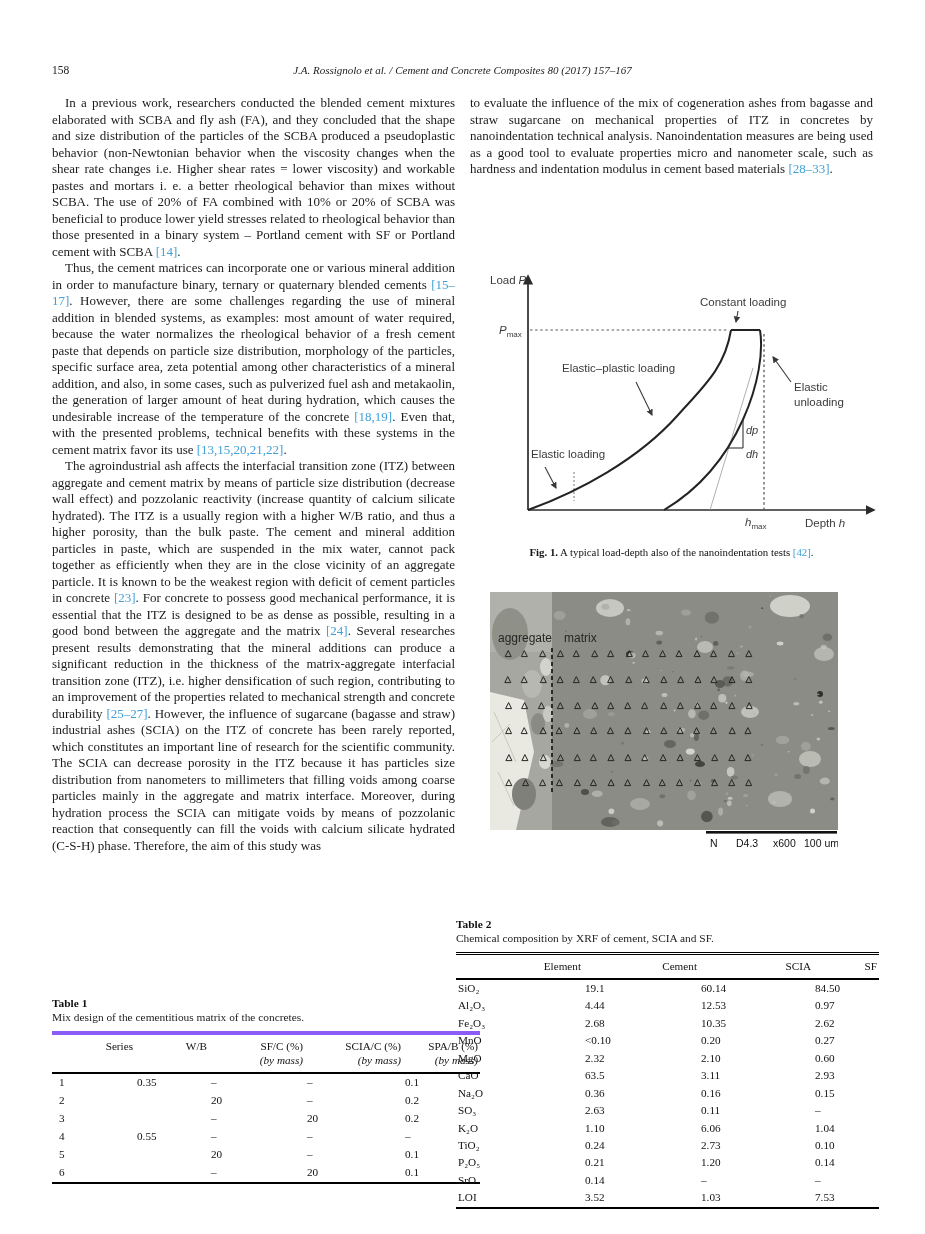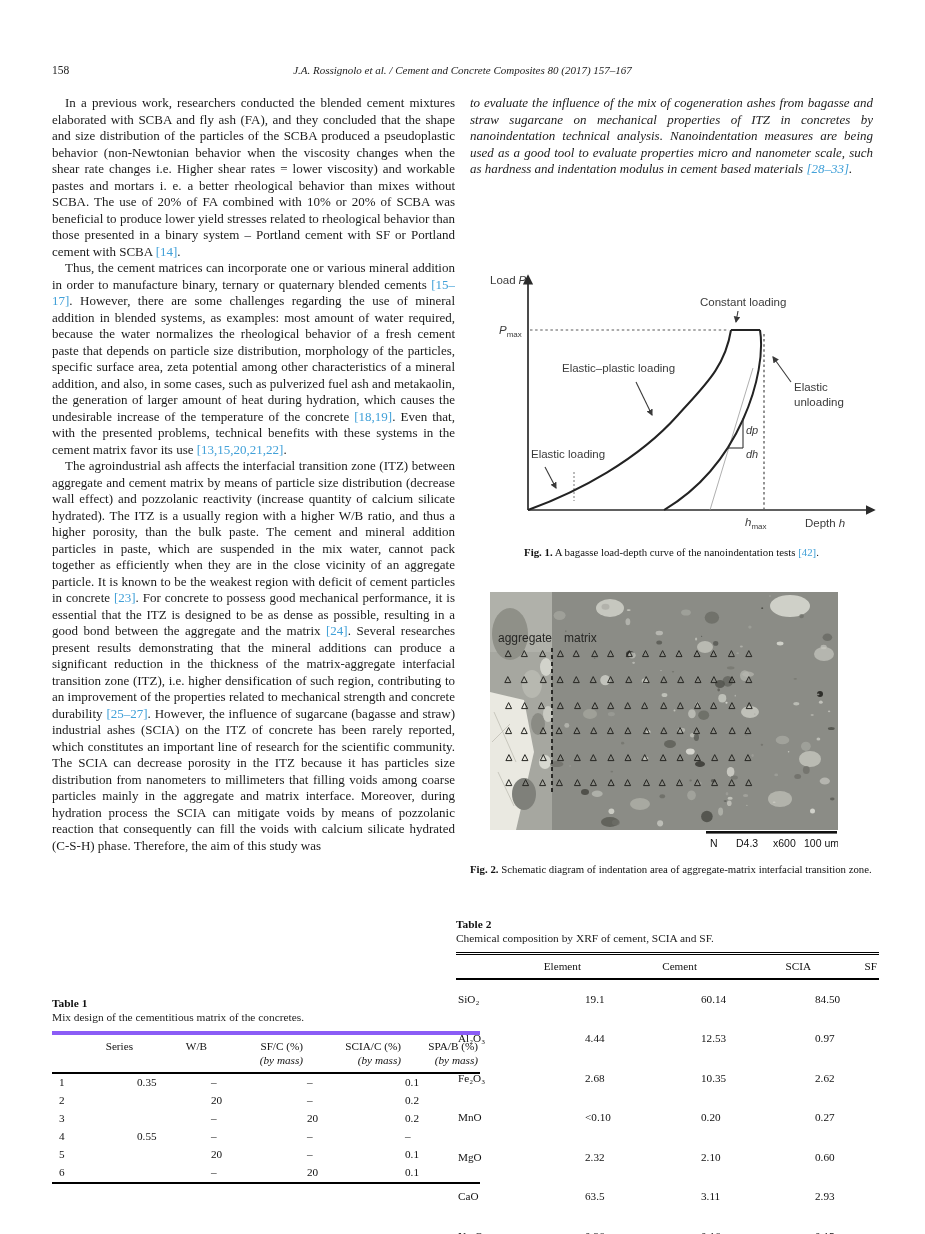--- a/index.html
+++ b/index.html
@@ -4,21 +4,21 @@
 <style>
   html,body{margin:0;padding:0;background:#fff;}
   body{width:925px;height:1234px;position:relative;font-family:"Liberation Serif",serif;color:#1b1b1b;}
   .page{position:absolute;left:0;top:0;width:925px;height:1234px;background:#fff;overflow:hidden;}
 
   .pageno{position:absolute;left:52px;top:64px;font-size:11.5px;color:#222;}
   .running{position:absolute;left:0;top:64px;width:925px;text-align:center;font-style:italic;font-size:11px;color:#222;}
 
   .col{position:absolute;width:403px;text-align:justify;font-size:13px;line-height:16.5px;color:#1b1b1b;}
   .col p{margin:0;text-indent:13px;}
-  .col p.noindent{text-indent:0;font-style:italic;}
+  .col p.noindent{text-indent:0;}
   #col-left{left:52px;top:95px;height:900px;overflow:hidden;}
   #col-right{left:470px;top:95px;height:150px;overflow:hidden;}
   .cite{color:var(--cite,#41a0d8);}
 
   .figcap{position:absolute;font-size:10.8px;color:#111;}
   #fig1cap{left:470px;top:546px;width:403px;text-align:center;}
   #fig2cap{left:470px;top:863px;width:403px;text-align:justify;line-height:13.8px;}
 
   #fig1{position:absolute;left:488px;top:260px;width:402px;height:287px;}
   #fig2{position:absolute;left:490px;top:592px;width:348px;height:260px;}
@@ -27,21 +27,21 @@
   .tblblock{position:absolute;color:#111;}
   #tbl1{left:52px;top:997px;width:403px;}
   #tbl2{left:456px;top:918px;width:402px;}
   .tbl-label{font-weight:700;font-size:11.4px;margin:0 0 2px 0;}
   .tbl-title{font-size:11.4px;margin:0 0 8px 0;color:#222;}
   table{border-collapse:collapse;width:100%;table-layout:fixed;}
   #tbl1 table{border-top:4px solid #8b5cf6;border-bottom:2px solid #000;font-family:Liberation Serif, serif;}
   #tbl2 table{border-top:3px double #000;border-bottom:2px solid #000;}
   th{font-weight:400;text-align:right;vertical-align:top;padding:4px 2px 5px 2px;border-bottom:2px solid #000;font-size:11.2px;line-height:1.25;}
   td{padding:2.3px 2px;font-size:11.2px;line-height:1.2;}
-  #tbl2 td{padding:13px 2px;}
+  #tbl2 td{padding:2px 2px;}
   th:first-child,td:first-child{padding-left:7px;}
   th .byline{font-style:italic;margin-left:8px;}
   #tbl1 th:nth-child(1){width:74px}
   #tbl1 th:nth-child(2){width:70px}
   #tbl1 th:nth-child(3){width:92px}
   #tbl1 th:nth-child(4){width:94px}
   #tbl1 th:nth-child(5){width:73px}
   #tbl2 th:nth-child(1){width:118px}
   #tbl2 th:nth-child(2){width:112px}
   #tbl2 th:nth-child(3){width:110px}
@@ -100,21 +100,21 @@
     <text x="212" y="46" font-size="11.5" fill="#3b3b3b">Constant loading</text>
     <text x="74" y="112" font-size="11.5" fill="#3b3b3b">Elastic–plastic loading</text>
     <text x="43" y="198" font-size="11.5" fill="#3b3b3b">Elastic loading</text>
     <text x="306" y="131" font-size="11.5" fill="#3b3b3b">Elastic</text>
     <text x="306" y="146" font-size="11.5" fill="#3b3b3b">unloading</text>
     <text x="258" y="174" font-size="11" font-style="italic" fill="#3b3b3b">dp</text>
     <text x="258" y="198" font-size="11" font-style="italic" fill="#3b3b3b">dh</text>
     <text x="257" y="266" font-size="11.5" fill="#3b3b3b"><tspan font-style="italic">h</tspan><tspan font-size="8" dy="3">max</tspan></text>
     <text x="317" y="267" font-size="11.5" fill="#3b3b3b"><tspan>Depth</tspan><tspan font-style="italic" dx="3">h</tspan></text>
   </svg>
-  <div id="fig1cap" class="figcap"><b>Fig. 1.</b><span> A bagasse load-depth curve of the nanoindentation tests </span><span class="cite">[42]</span><span>.</span></div>
+  <div id="fig1cap" class="figcap"><b>Fig. 1.</b><span> A typical load-depth also of the nanoindentation tests </span><span class="cite">[42]</span><span>.</span></div>
 
   <svg id="fig2" viewBox="0 0 348 260" xmlns="http://www.w3.org/2000/svg">
 
     <rect x="0" y="0" width="348" height="238" fill="#8b8c86"></rect>
 
     <rect x="0" y="0" width="62" height="238" fill="#a6a7a0"></rect>
     <rect x="0" y="0" width="62" height="60" fill="#b0b1aa"></rect>
     <ellipse cx="20" cy="42" rx="18" ry="26" fill="#8f9088"></ellipse>
     <path d="M0,100 L34,108 L44,160 L26,238 L0,238 Z" fill="#eae9e1"></path>
     <path d="M4,120 L26,170 M8,180 L24,214 M2,150 L20,132" stroke="#b9b7ae" stroke-width="0.7" fill="none"></path>
@@ -338,21 +338,20 @@
     <text x="8" y="50" font-size="12" fill="#262624">aggregate</text>
     <text x="74" y="50" font-size="12" fill="#262624">matrix</text>
 
     <rect x="0" y="238" width="348" height="22" fill="#ffffff"></rect>
     <rect x="216" y="239" width="131" height="2.6" fill="#111111"></rect>
     <text x="220" y="255" font-size="10.5" fill="#111">N</text>
     <text x="246" y="255" font-size="10.5" fill="#111">D4.3</text>
     <text x="283" y="255" font-size="10.5" fill="#111">x600</text>
     <text x="314" y="255" font-size="10.5" fill="#111">100 um</text>
   </svg>
-  <div id="fig2cap" class="figcap"><b>Fig. 2.</b><span> Schematic diagram of indentation area of aggregate-matrix interfacial transition zone.</span></div>
 
   <div id="tbl1" class="tblblock">
     <div class="tbl-label">Table 1</div>
     <div class="tbl-title">Mix design of the cementitious matrix of the concretes.</div>
     <table>
       <thead>
           <tr>
             <th>
               <div>Series</div>
             </th>
@@ -483,20 +482,26 @@
             <td>0.16</td>
             <td>0.15</td>
           </tr>
           <tr>
             <td>SO₃</td>
             <td>2.63</td>
             <td>0.11</td>
             <td>–</td>
           </tr>
           <tr>
+            <td>K₂O</td>
+            <td>1.10</td>
+            <td>6.06</td>
+            <td>1.04</td>
+          </tr>
+          <tr>
             <td>TiO₂</td>
             <td>0.24</td>
             <td>2.73</td>
             <td>0.10</td>
           </tr>
           <tr>
             <td>P₂O₅</td>
             <td>0.21</td>
             <td>1.20</td>
             <td>0.14</td>

